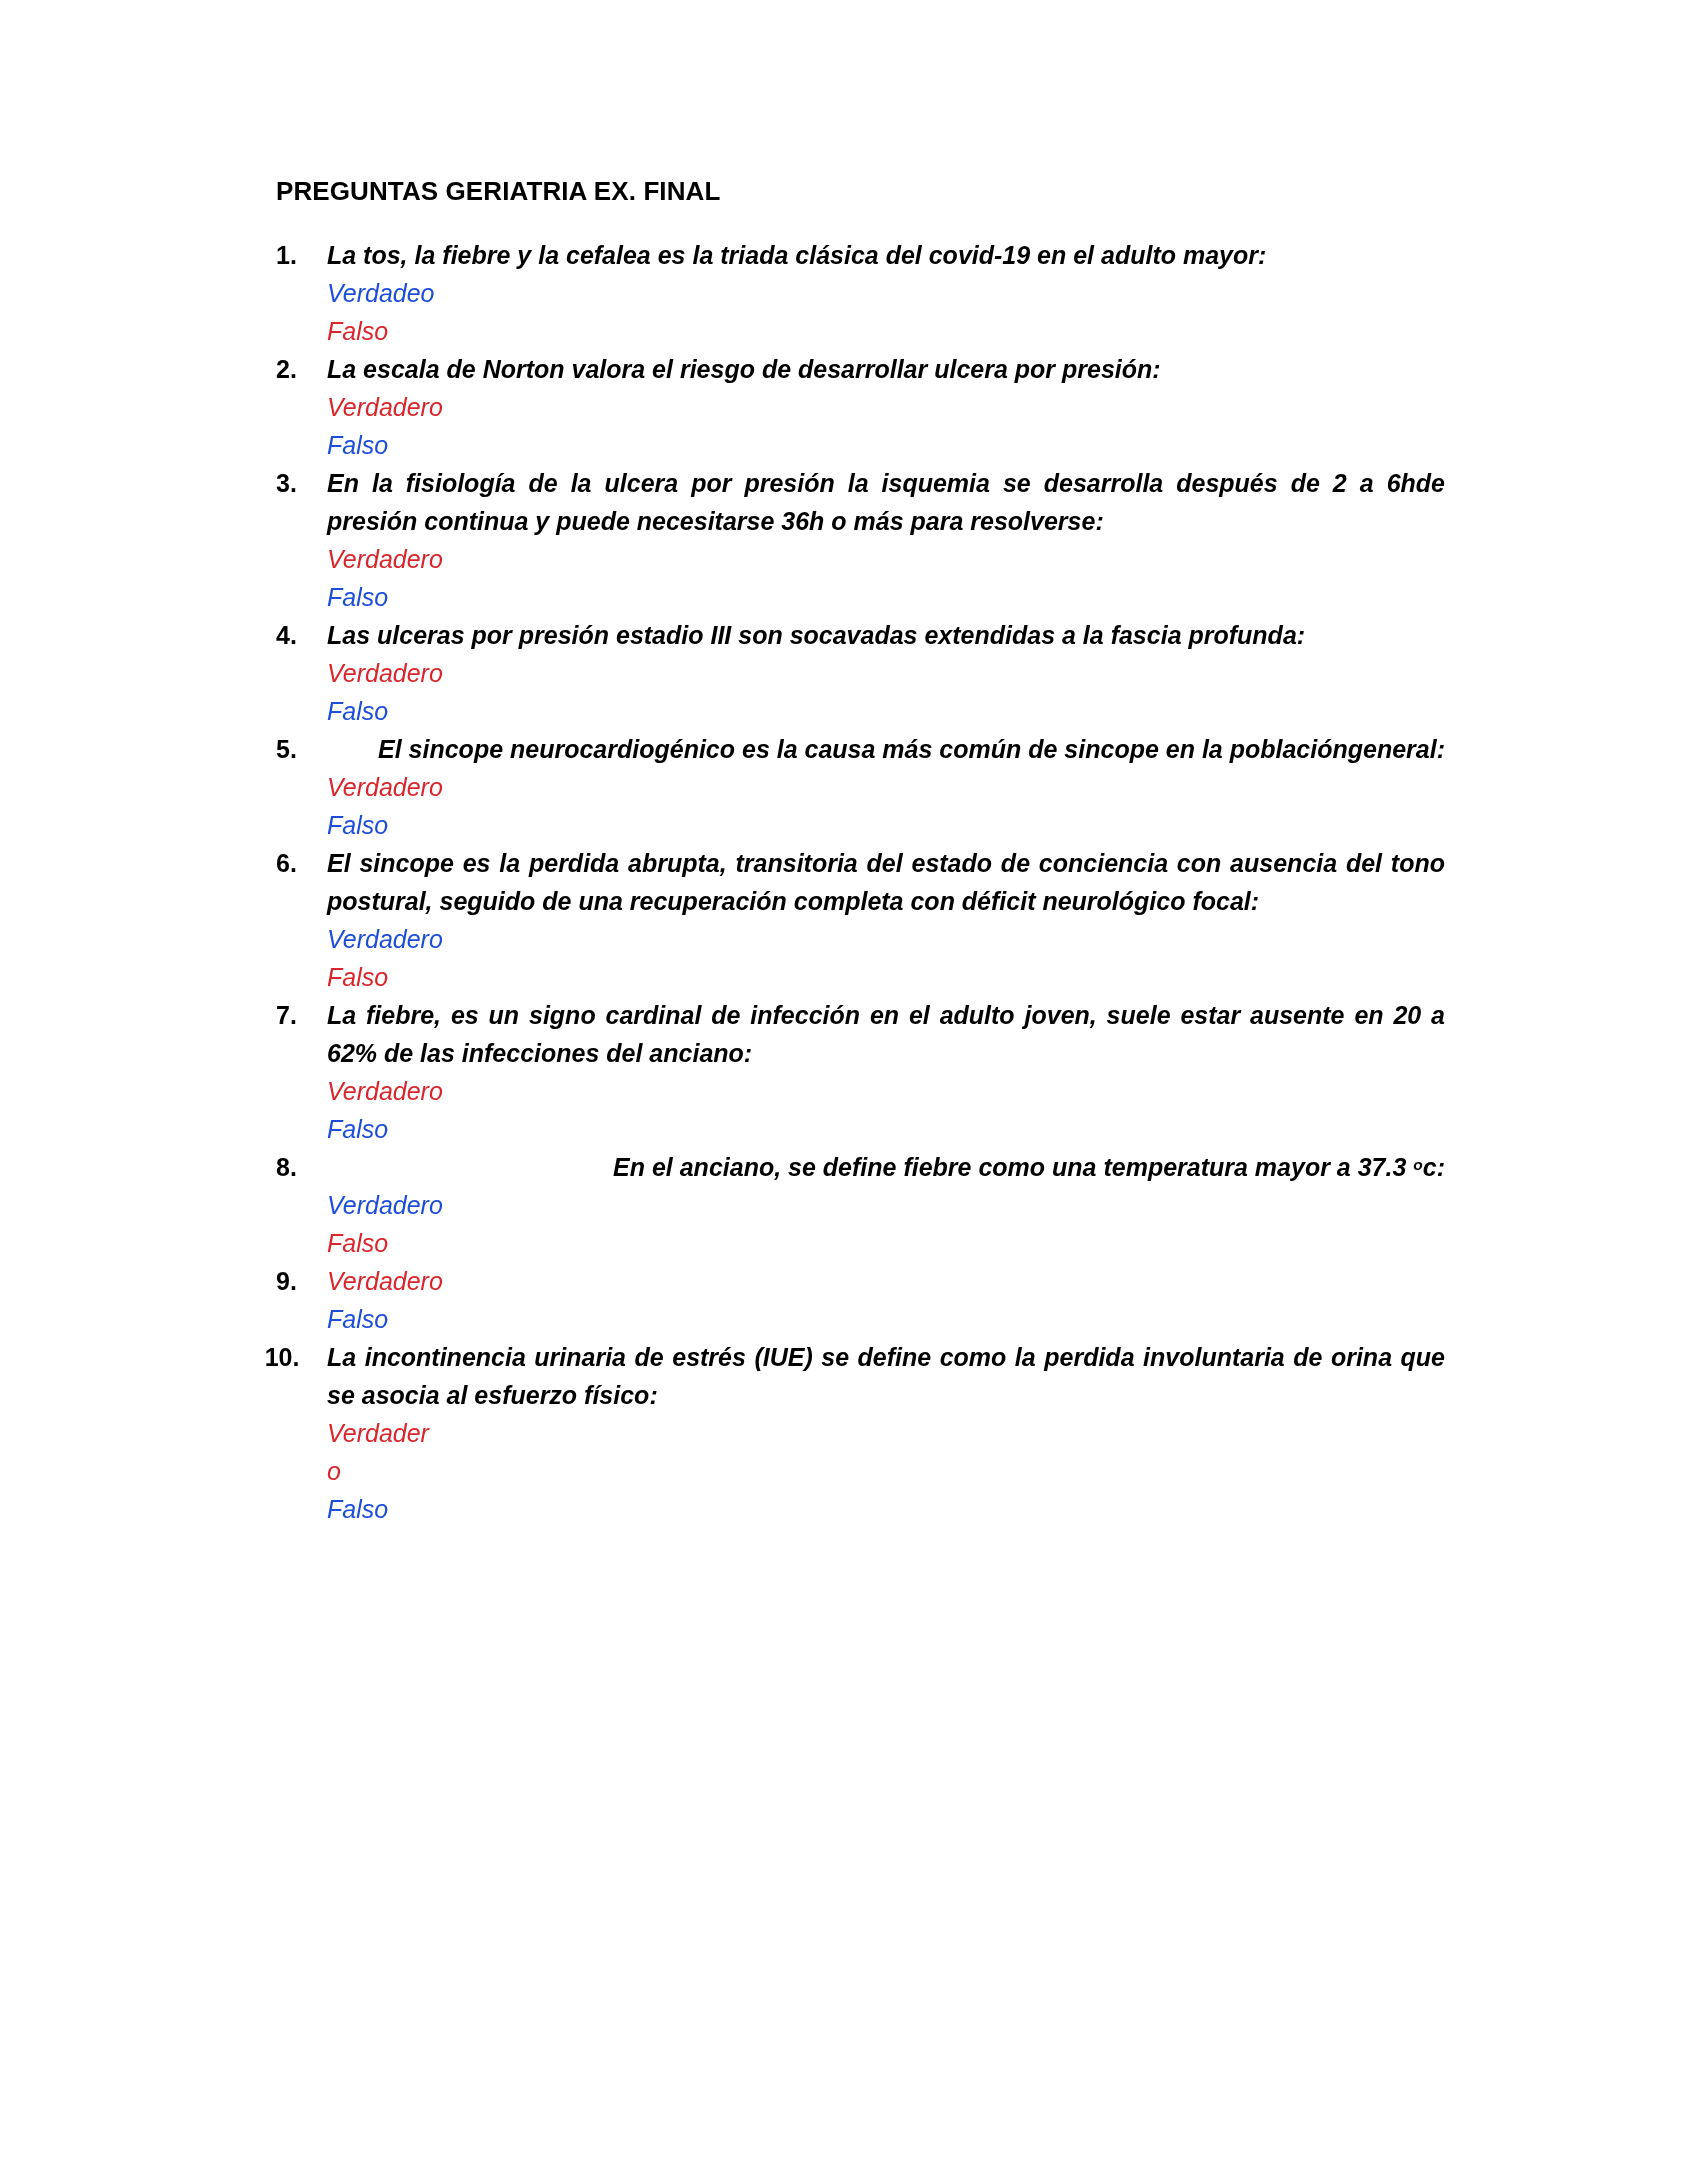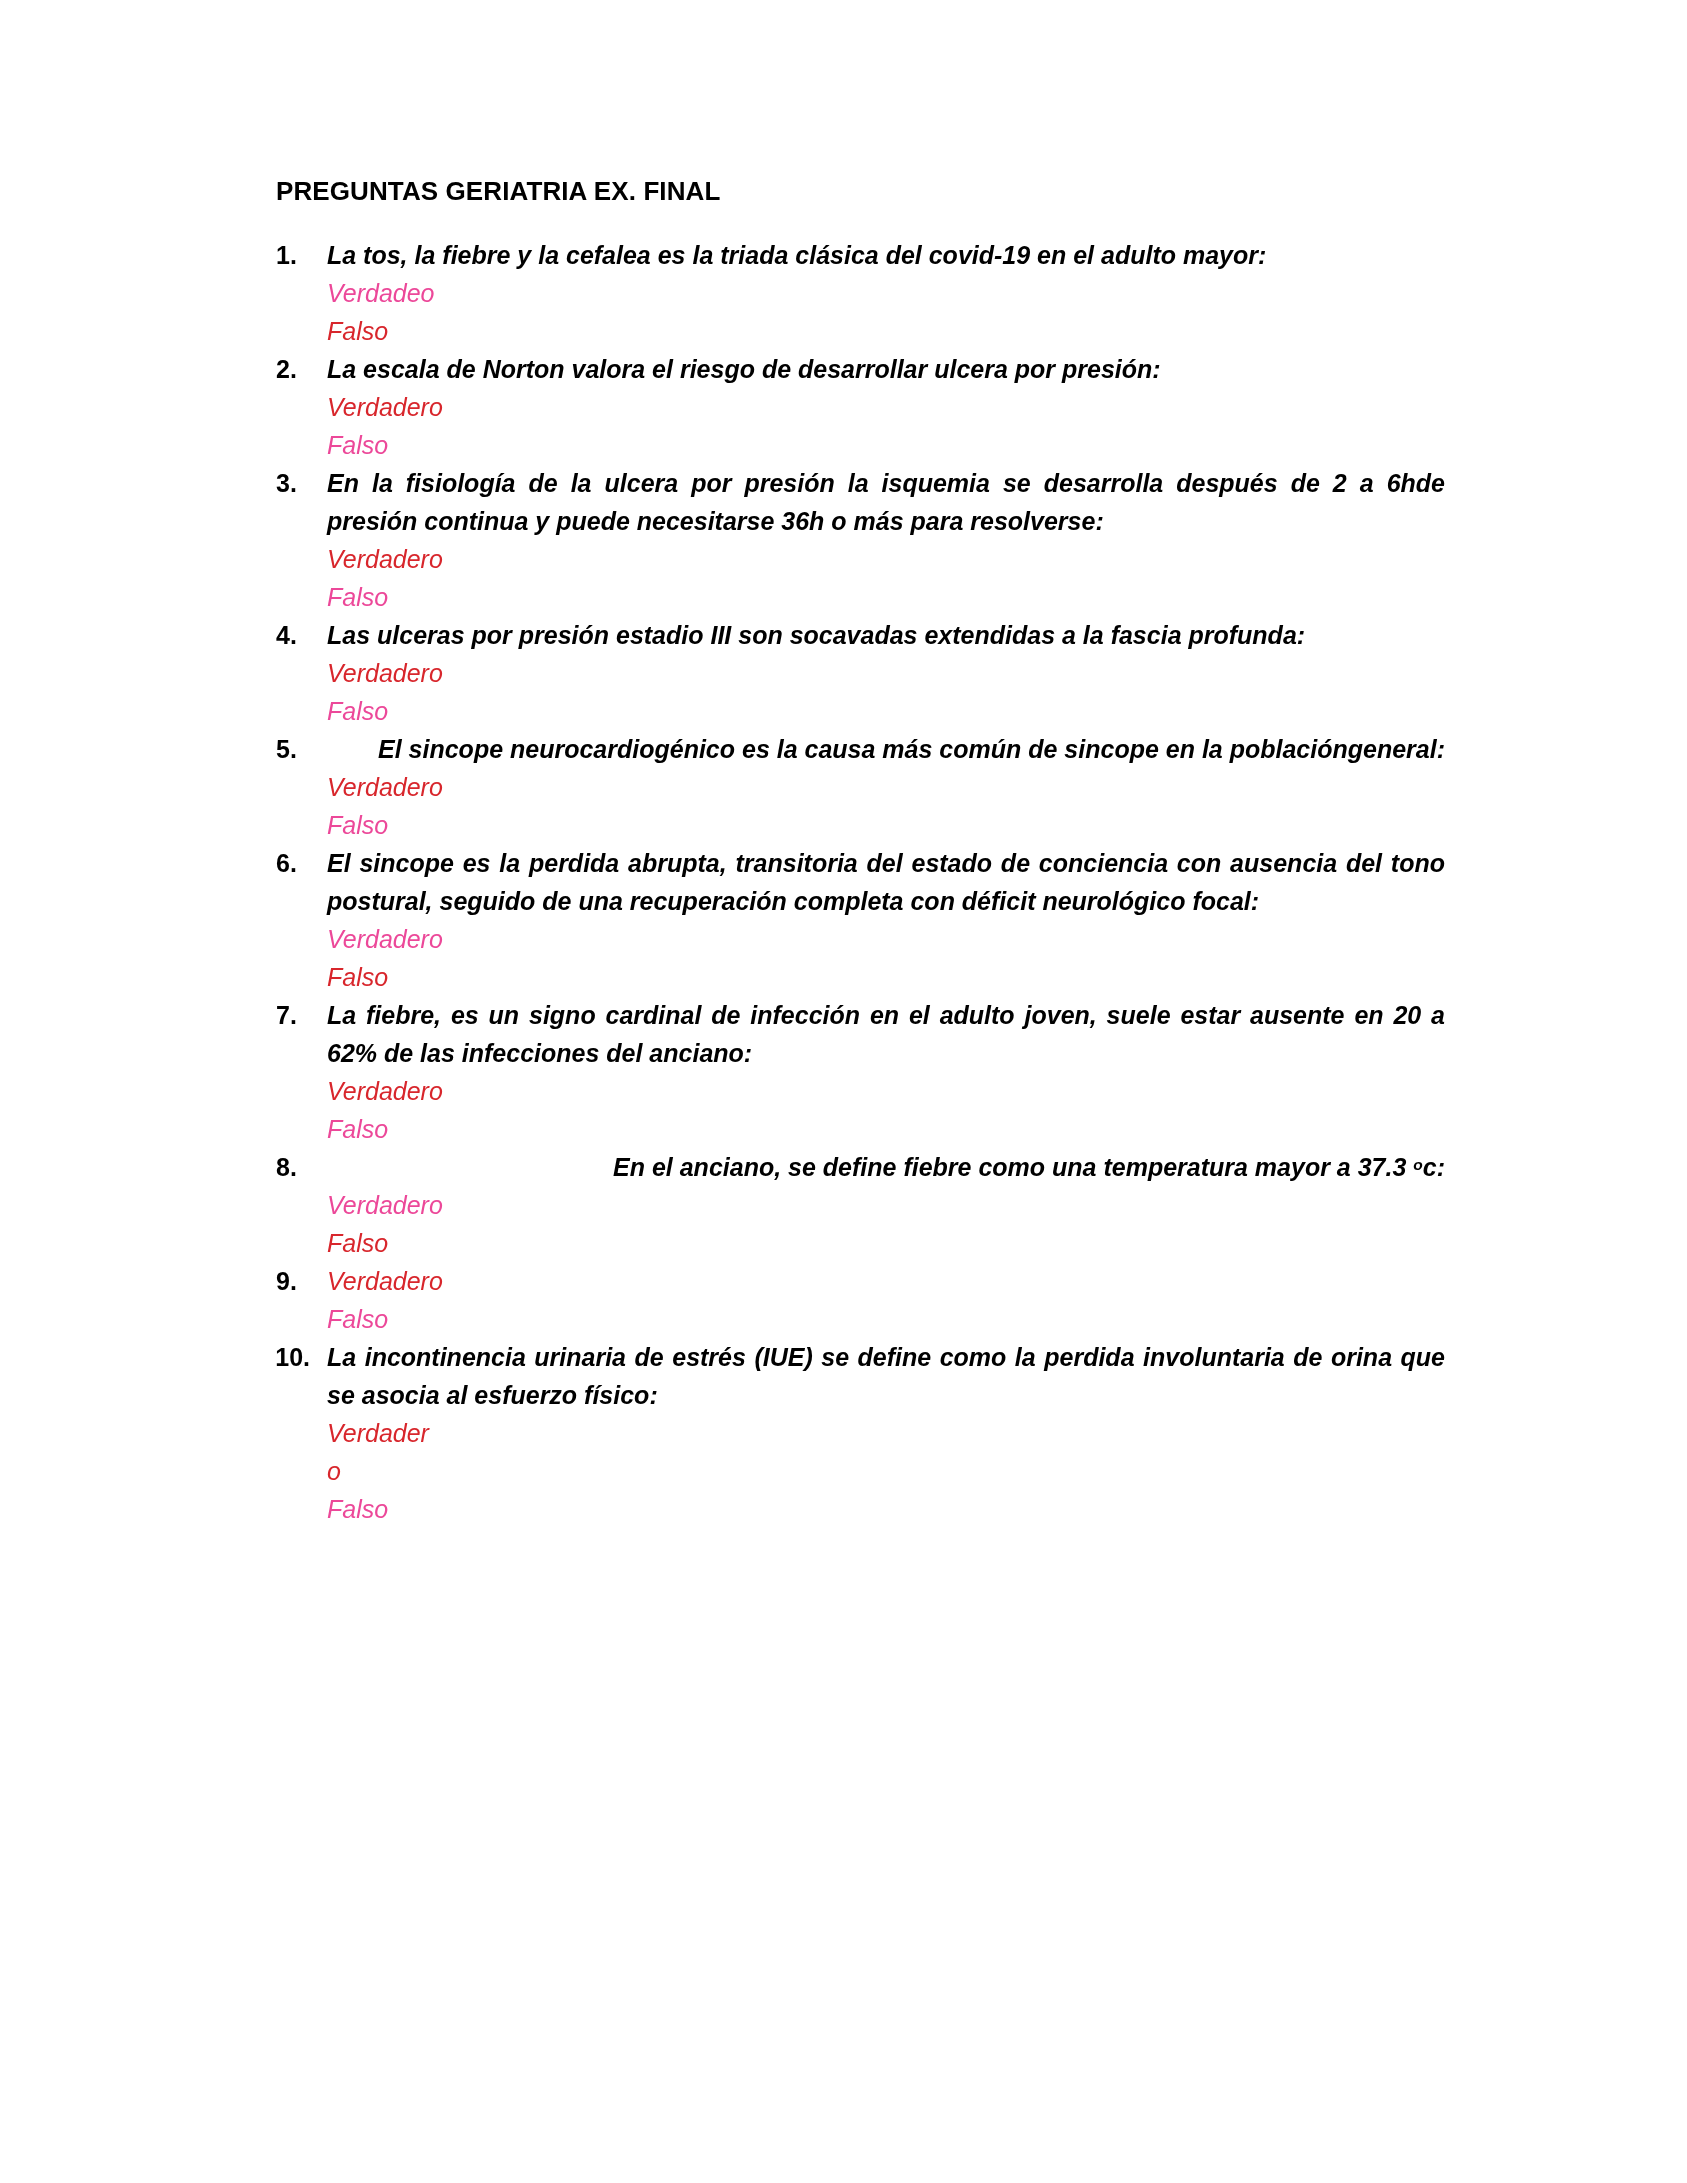--- a/index.html
+++ b/index.html
@@ -58,21 +58,20 @@
     text-align: left;
     font-size: 25px;
     font-weight: bold;
     line-height: 1.52;
     color: #000000;
     box-sizing: border-box;
     padding-right: 6.3px;
   }
   .q-num.wide {
     text-indent: -11.3px;
-    text-align: center;
   }
   .q-body {
     flex: 1 1 auto;
     min-width: 0;
     font-style: italic;
   }
   .q-text {
     font-size: 25px;
     font-weight: bold;
     line-height: 1.52;
@@ -94,21 +93,21 @@
   
   .answers {
     margin: 0;
     padding: 0;
     list-style: none;
   }
   .answer {
     font-size: 25px;
     font-weight: normal;
     line-height: 1.52;
-    color: #ec4899;
+    color: #1d4ed8;
     margin: 0;
     white-space: pre-wrap;
   }
   .answer.correct {
     color: #D8262C;
   }
   .answer.split-line {
     color: #D8262C;
   }
 </style>

